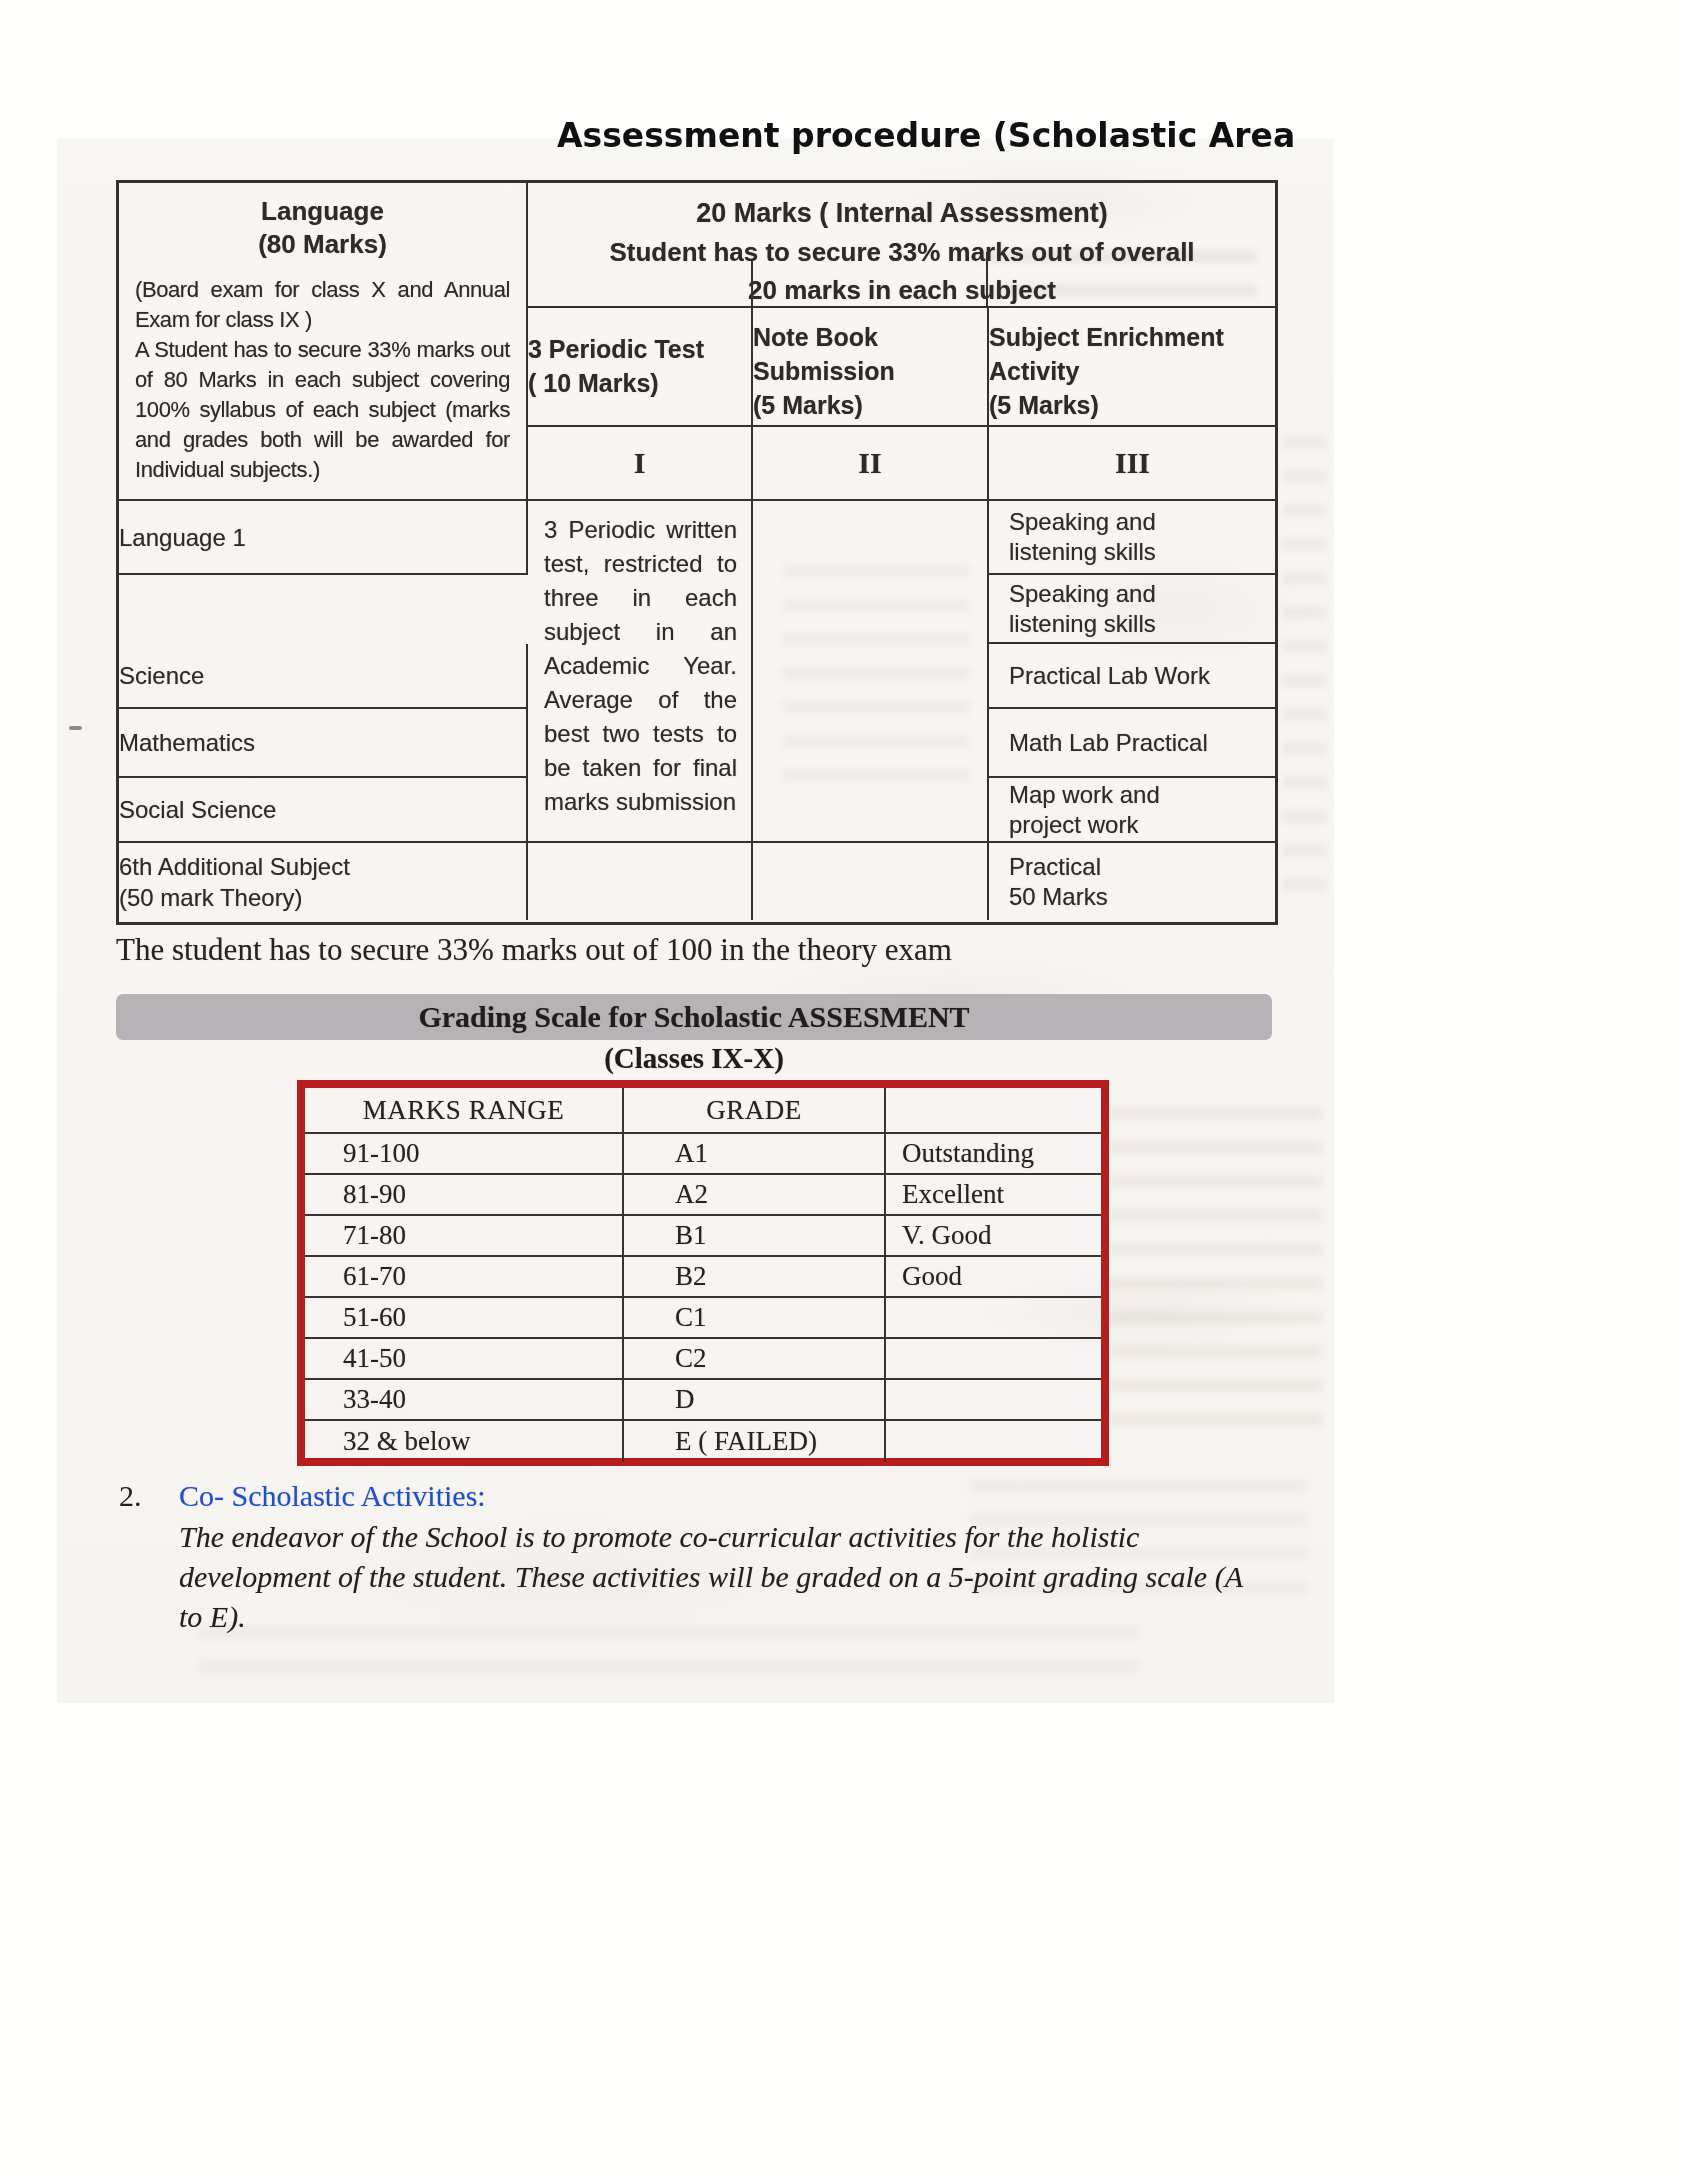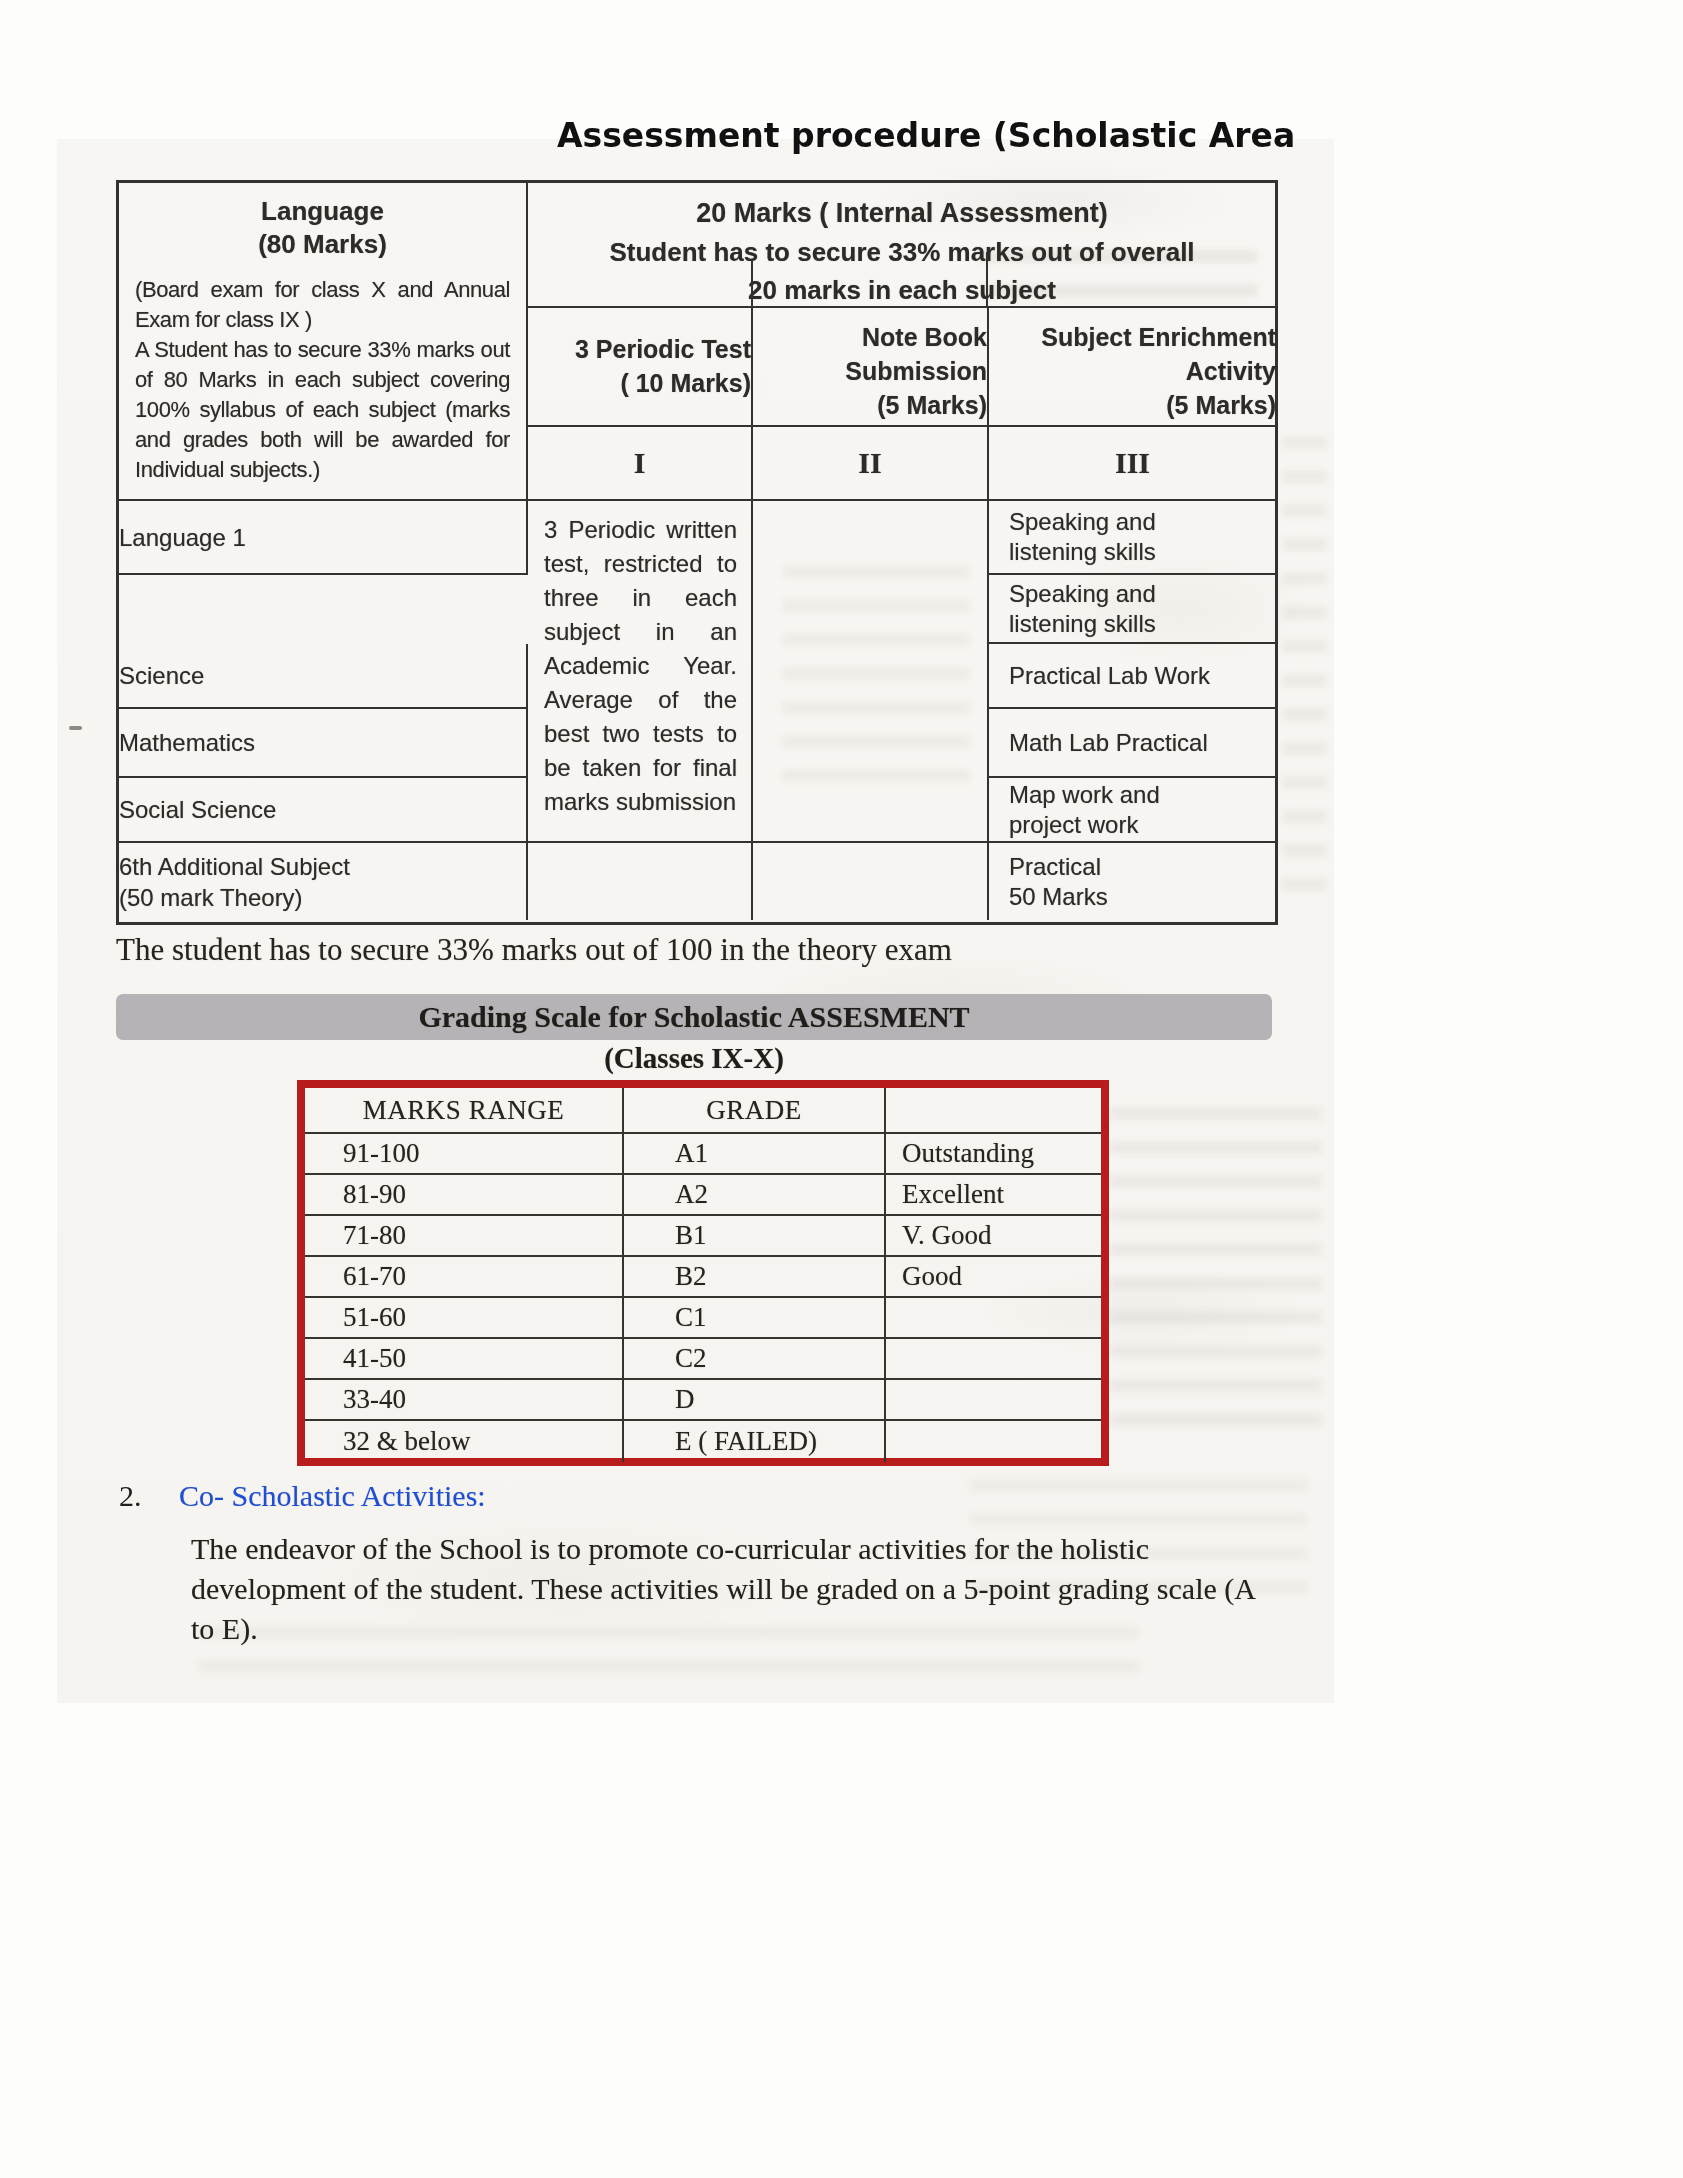--- a/index.html
+++ b/index.html
@@ -28,21 +28,21 @@
     grid-template-rows:125px 119px 74px 74px 69px 65px 69px 65px 77px;}
   .mt-cell{position:relative;box-sizing:border-box;text-shadow:0 0 1px rgba(45,42,38,0.45);}
   .br{border-right:2px solid #34322e;} .bb{border-bottom:2px solid #34322e;}
   .c-subjhead{padding:12px 16px 0 16px;}
   .subj-title{text-align:center;font-weight:bold;font-size:26px;line-height:33px;}
   .subj-desc{margin-top:14px;font-size:22px;line-height:30px;text-align:justify;letter-spacing:-0.4px;}
   .subj-desc + .subj-desc{margin-top:0;}
   .c-internal{padding-top:10px;text-align:center;font-weight:bold;}
   .ih1{font-size:27px;line-height:40px;}
   .ih2{font-size:26px;line-height:38px;}
-  .c-subcol{padding-top:12px;text-align:right;font-weight:bold;font-size:25px;line-height:34px;}
+  .c-subcol{padding-top:12px;text-align:left;font-weight:bold;font-size:25px;line-height:34px;}
   .c-num{display:flex;align-items:center;justify-content:center;
          font-family:"Liberation Serif",serif;font-weight:bold;font-size:30px;}
   .c-subject{display:flex;align-items:center;font-size:24px;
              line-height:31px;white-space:pre-line;}
   .c-pnote{padding:12px 14px 0 16px;font-size:24px;line-height:34px;text-align:justify;}
   .c-enrich{display:flex;align-items:center;padding-left:20px;font-size:24px;
             line-height:30px;white-space:pre-line;}
   .artifact{position:absolute;width:2px;background:#34322e;}
 
   
@@ -68,23 +68,23 @@
   .gt-head{justify-content:center;letter-spacing:0.5px;}
   .gt-range{padding-left:38px;} .gt-grade{padding-left:51px;} .gt-desc{padding-left:16px;}
   .gbr{border-right:2px solid #37342f;} .gbb{border-bottom:2px solid #37342f;}
 
   
   .co-num{position:absolute;left:119px;top:1479px;
     font-family:"Liberation Serif",serif;font-size:30px;color:#23211d;}
   .co-head{position:absolute;left:179px;top:1479px;
     font-family:"Liberation Serif",serif;font-size:30px;color:#1d4ed8;
     text-shadow:0 0 1px rgba(40,36,30,0.3);}
-  .co-body{position:absolute;left:179px;top:1517px;width:1094px;margin:12px;
+  .co-body{position:absolute;left:179px;top:1517px;width:1094px;margin:0;
     font-family:"Liberation Serif",serif;font-size:30px;line-height:40px;color:#23211d;
-    text-shadow:0 0 1px rgba(40,36,30,0.3);}
+    text-shadow:0 0 1px rgba(40,36,30,0.3);font-style:italic;}
 </style>
 </head>
 <body>
 
 <div class="page">
   <div class="scan-bg"></div>
 
   <div class="smudge" style="left:980px;top:238px;width:277px;height:59px;"></div>
   <div class="smudge" style="left:782px;top:554px;width:188px;height:228px;opacity:.7;"></div>
   <div class="smudge" style="left:1282px;top:416px;width:45px;height:475px;opacity:.8;"></div>

